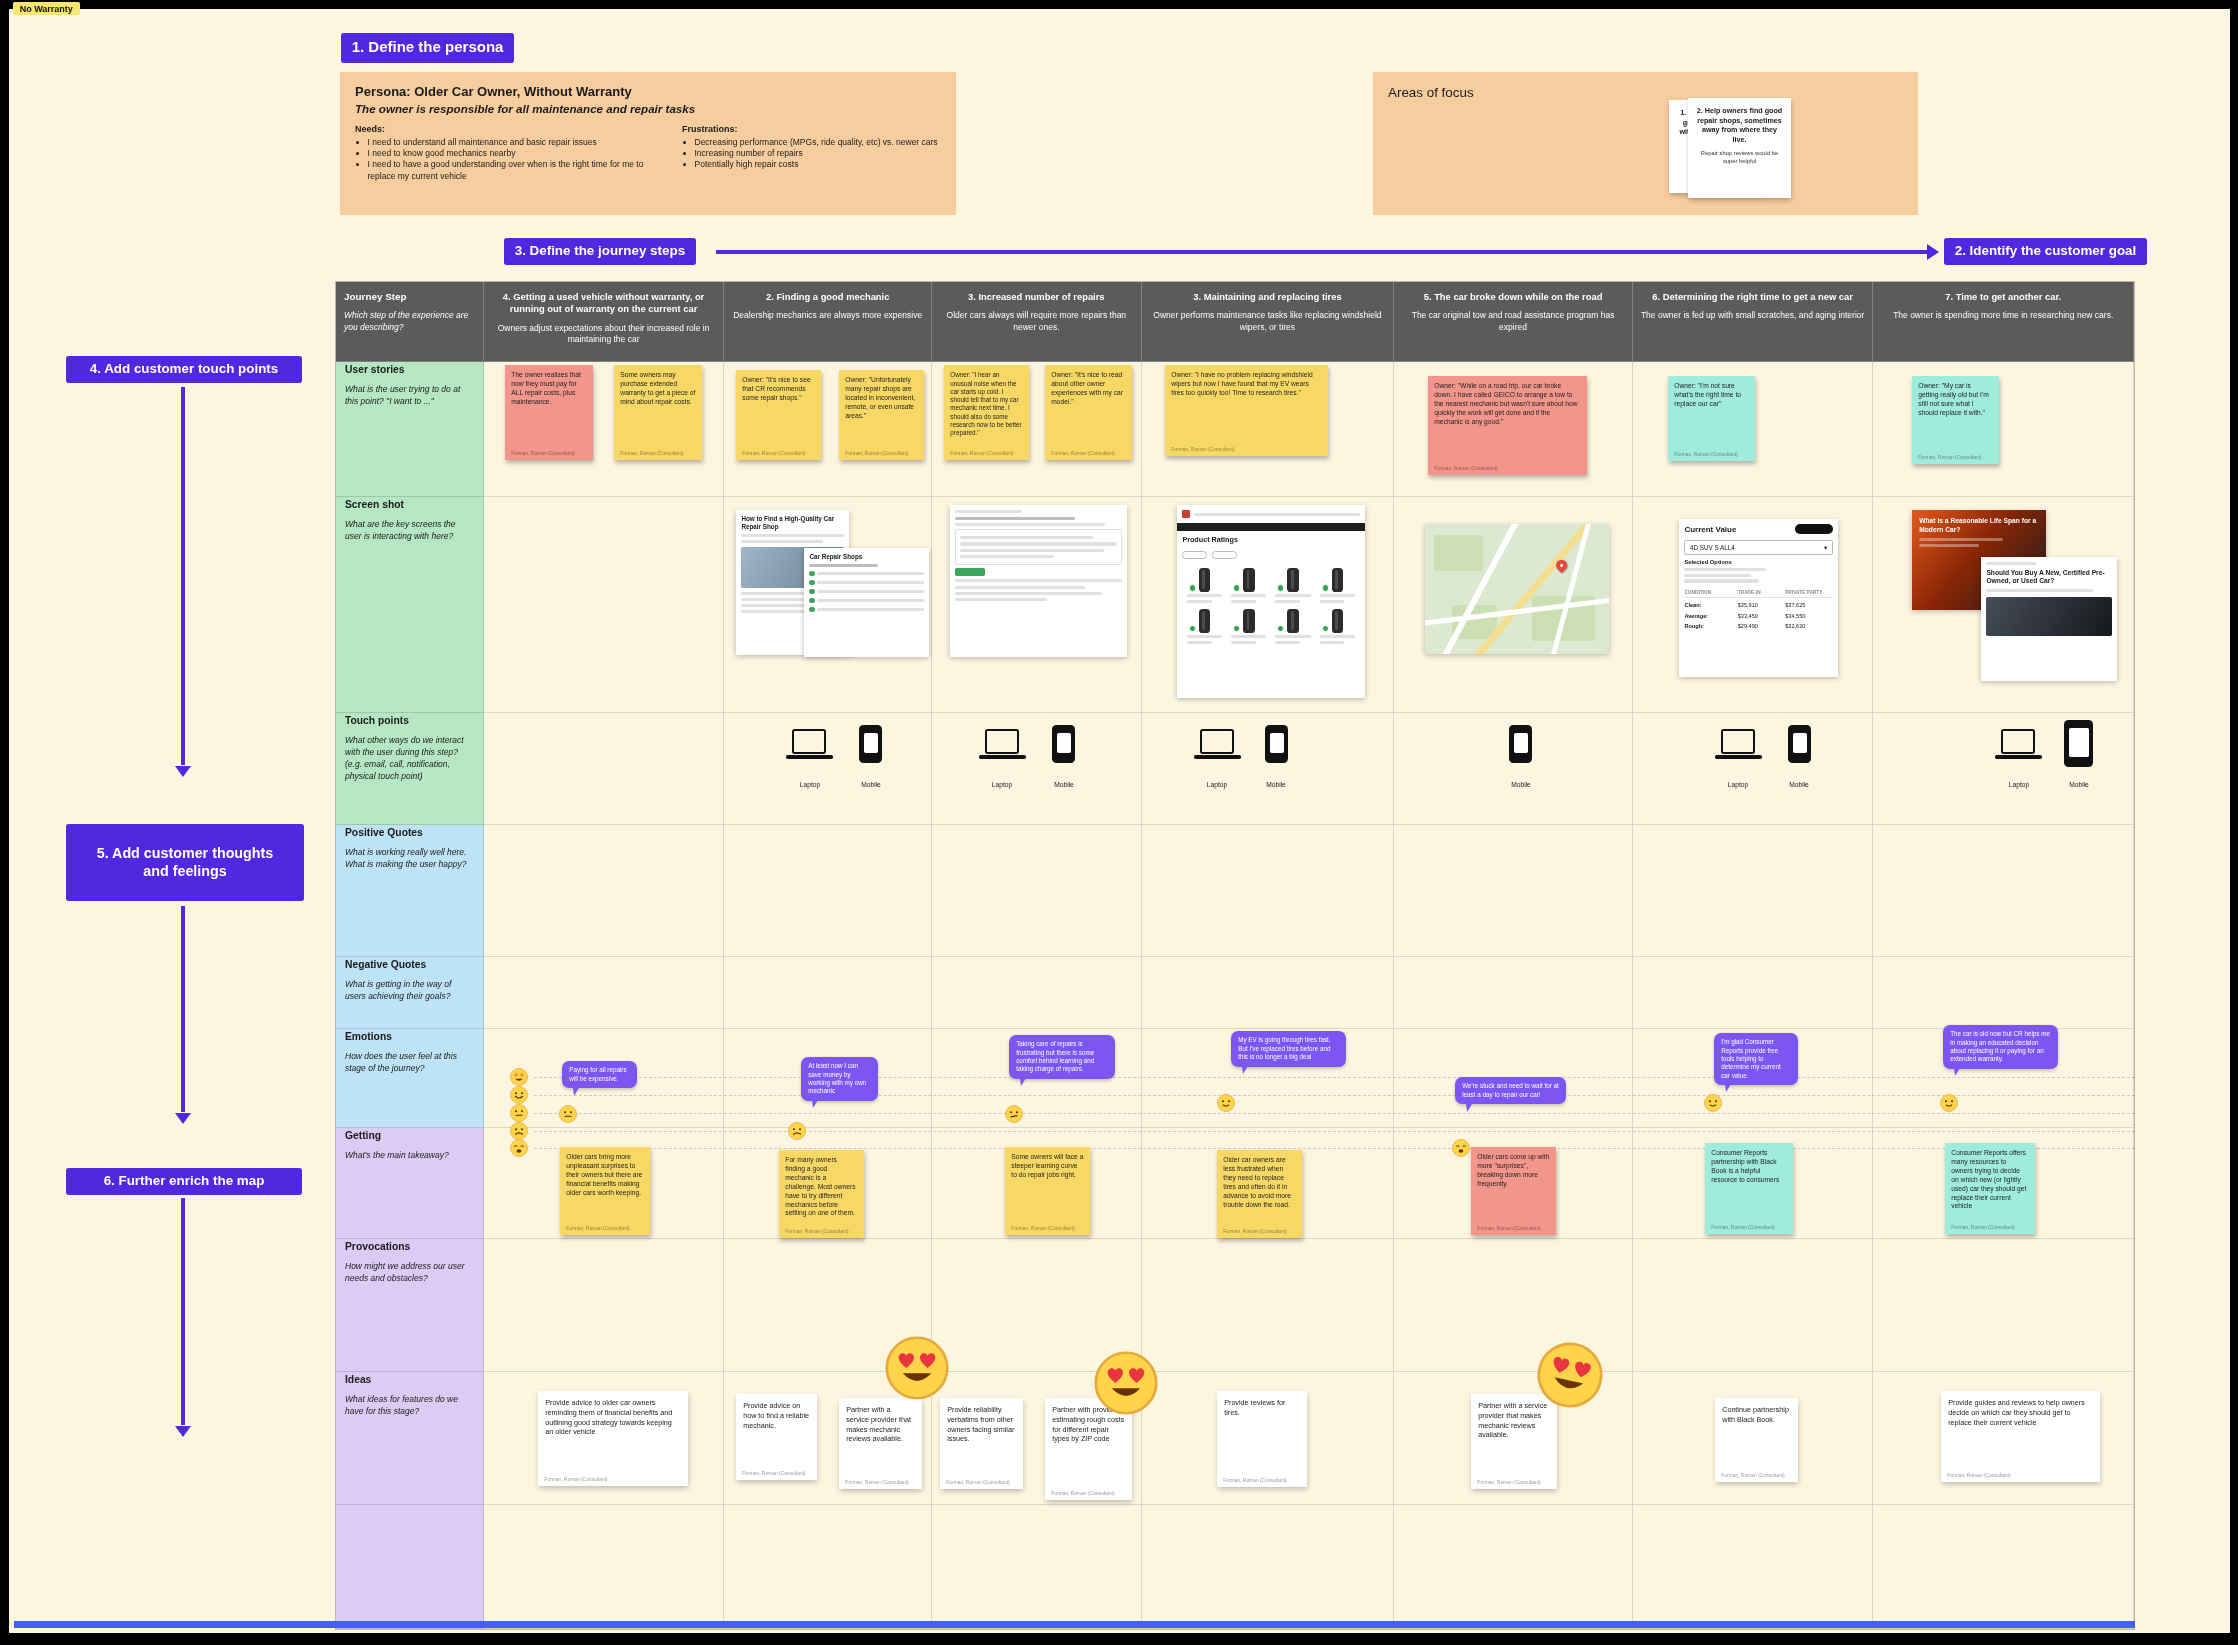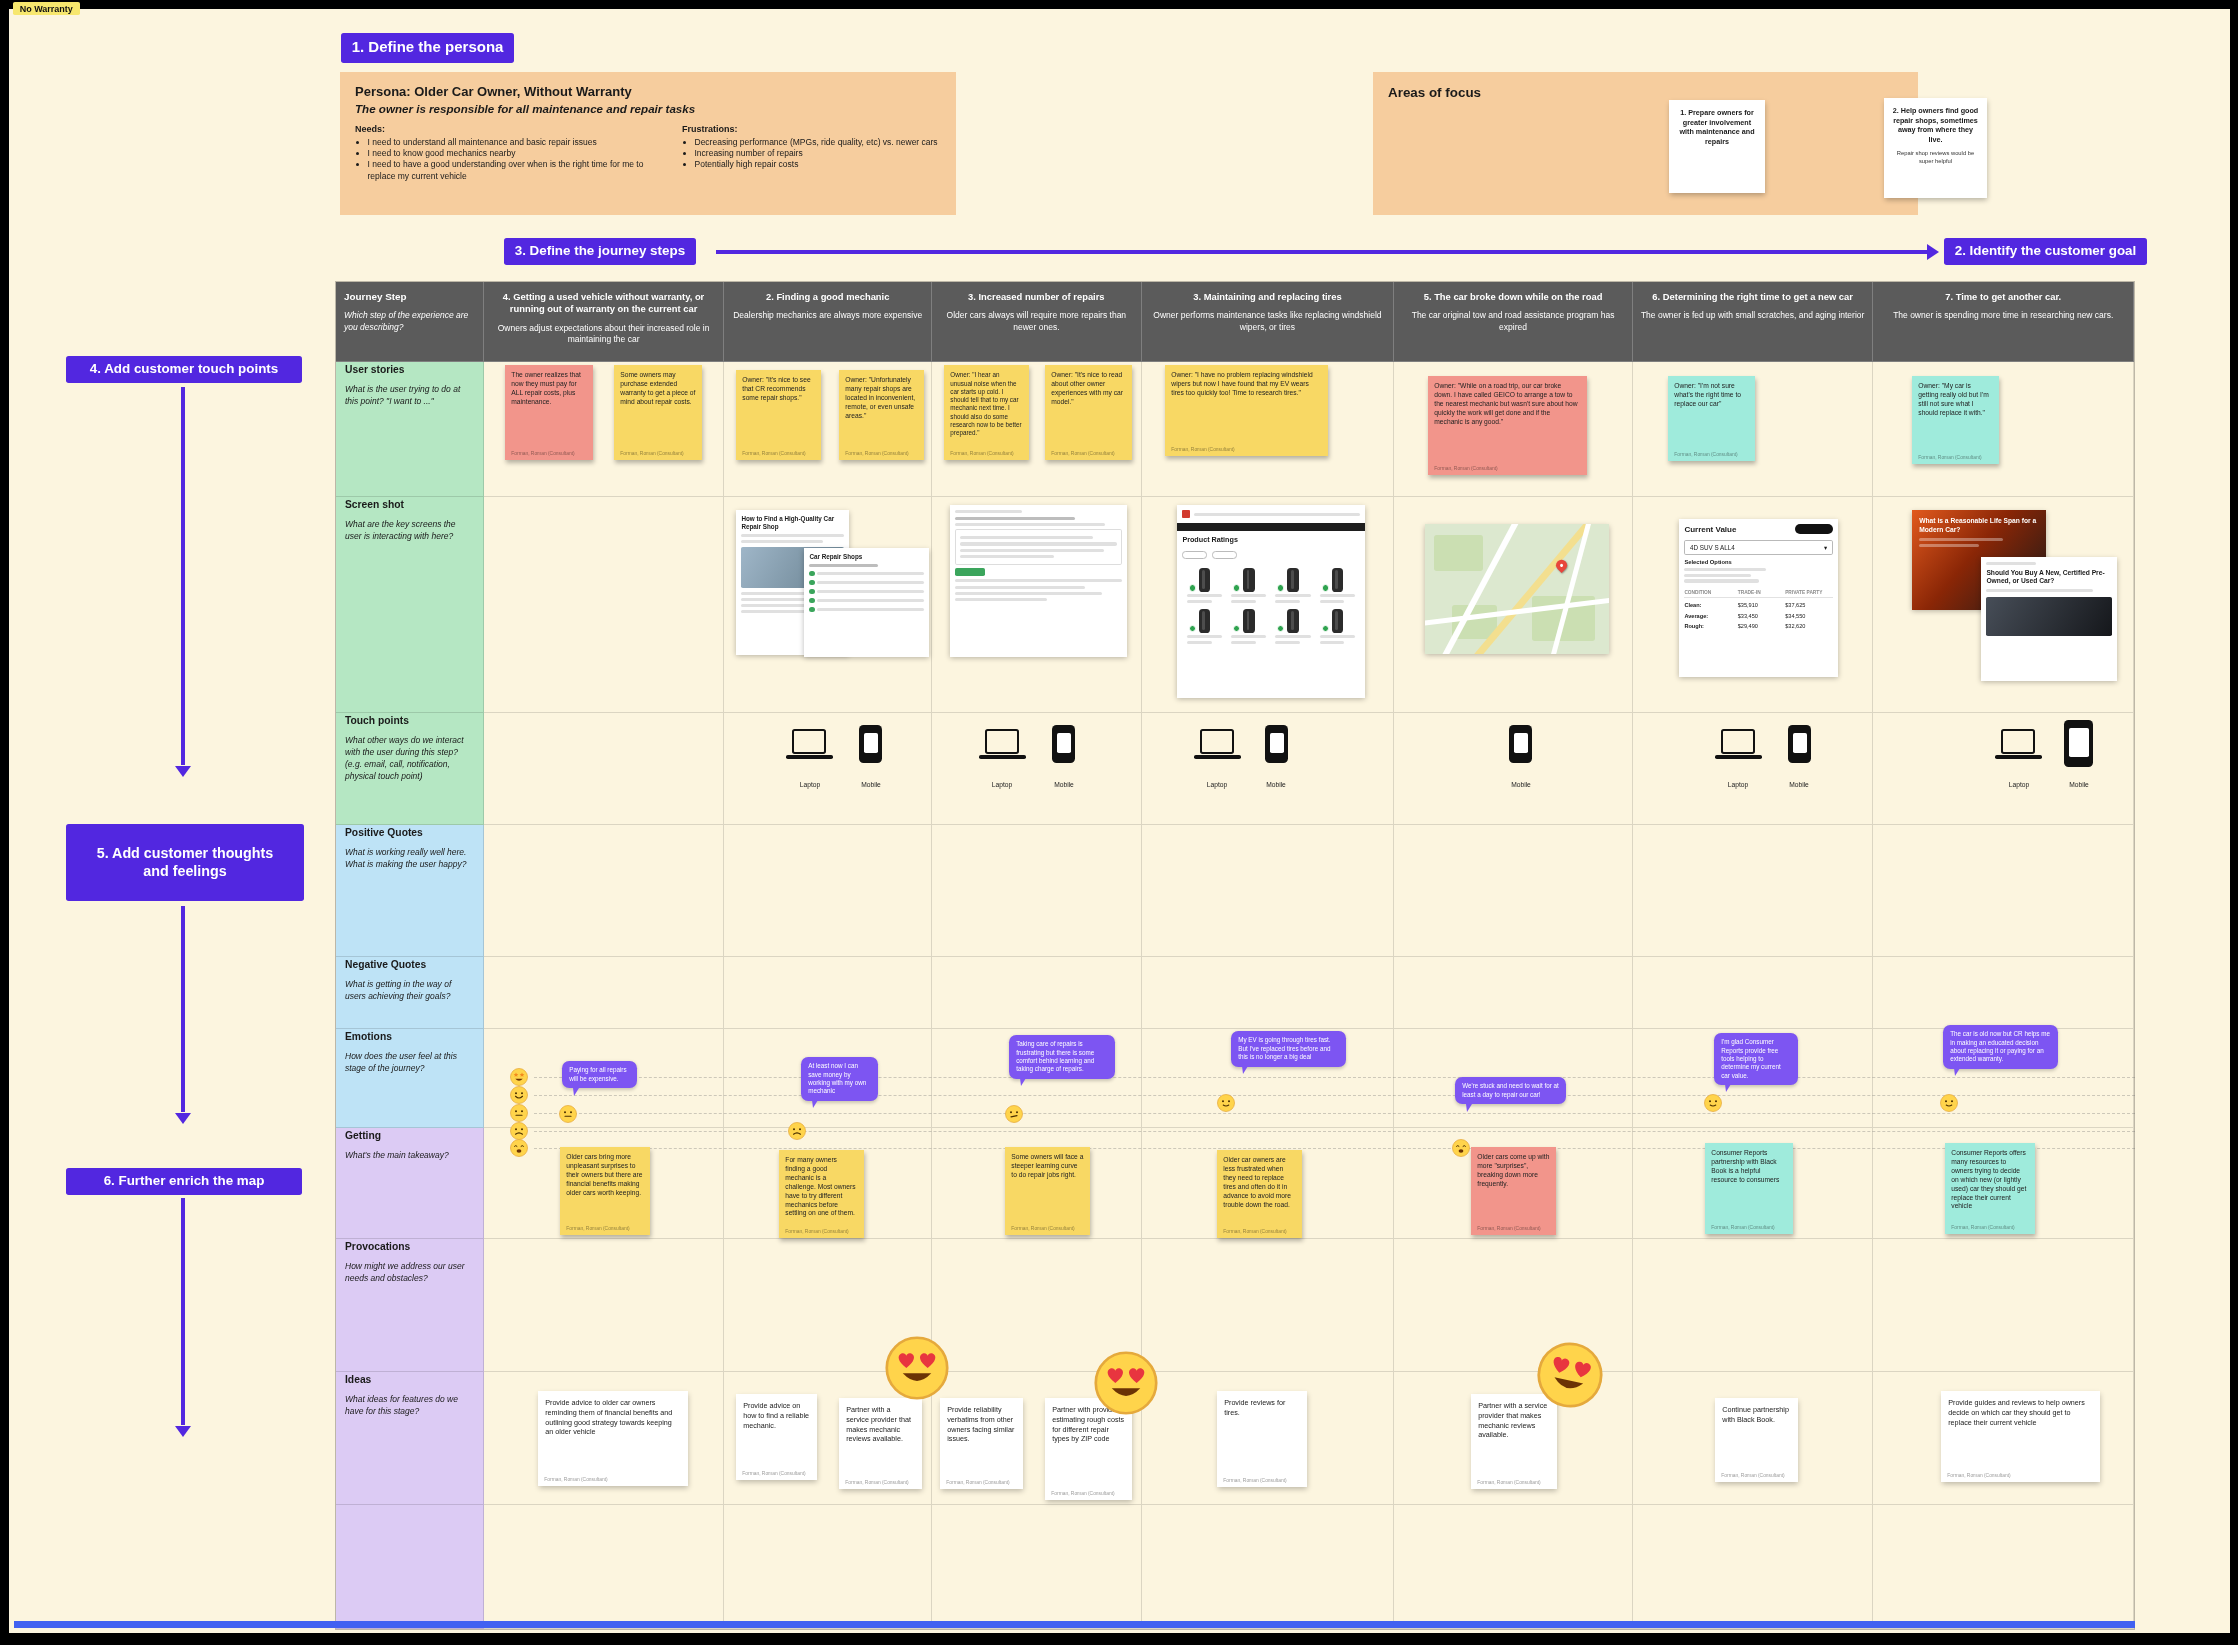--- a/index.html
+++ b/index.html
@@ -19,21 +19,21 @@
   .varrow{position:absolute;width:3.6px;background:var(--purple)}
   .varrow::after{content:"";position:absolute;left:-6.3px;bottom:-11.6px;border:8px solid transparent;border-bottom:0;border-top:11.6px solid var(--purple)}
 
   .pcard{position:absolute;background:var(--orange)}
   .pcard .ptitle{font-weight:bold;font-size:13px}
   .pcard .psub{font-style:italic;font-weight:bold;font-size:11.6px;margin-top:3.6px}
   .pcols{display:flex;gap:27px;margin-top:9px}
   .plist-label{font-weight:bold;font-size:9px}
   .pcard ul{margin:2.7px 0 0 12.5px}
   .pcard li{font-size:8.5px;line-height:1.32}
-  .aof-title{font-weight:bold;font-size:13.4px}
+  .aof-title{font-weight:normal;font-size:13.4px}
   .wnote{position:absolute;background:#fff;box-shadow:0.9px 2.7px 5.4px rgba(0,0,0,.28);padding:8px 7.2px;font-size:7.2px;font-weight:bold;line-height:1.35;text-align:center}
   .wnote .sub{font-weight:normal;font-size:5.8px;margin-top:5.4px;color:#333}
 
   .jtable{position:absolute;left:335px;top:281px;width:1800px;border:0.9px solid rgba(0,0,0,.25)}
   .row{display:flex}
   .cell{position:relative;border-right:0.9px solid var(--grid);border-bottom:0.9px solid var(--grid)}
   .c0{width:148px}.c1{width:241px}.c2{width:208px}.c3{width:210px}.c4{width:253px}.c5{width:239px}.c6{width:241px}.c7{width:261px}
   .th{background:var(--dark);color:#fff;border-right:0.9px solid rgba(255,255,255,.22);border-bottom:0.9px solid rgba(255,255,255,.22);padding:9px 8px}
   .col-title{font-weight:bold;font-size:9.4px;text-align:center;margin-bottom:7.2px;line-height:1.3}
   .col-goal{font-size:8.5px;text-align:center;line-height:1.35}
@@ -201,21 +201,21 @@
       </div>
     </div>
   </div>
 
   <div class="pcard" style="left:1373px;top:72px;width:545px;height:143px;padding:13.4px 15px">
     <div class="aof-title">Areas of focus</div>
   </div>
   <div class="wnote" style="left:1669px;top:100px;width:96px;height:93px">
     <div>1. Prepare owners for greater involvement with maintenance and repairs</div>
   </div>
-  <div class="wnote" style="left:1884px;top:98px;width:103px;height:100px">
+  <div class="wnote" style="left:1688px;top:98px;width:103px;height:100px">
     <div>2. Help owners find good repair shops, sometimes away from where they live.</div>
     <div class="sub">Repair shop reviews would be super helpful</div>
   </div>
 
   <div class="plabel" style="left:66px;top:356px;width:236px;height:27px;font-size:13.4px">4. Add customer touch points</div>
   <div class="varrow" style="left:181px;top:387px;height:378px"></div>
   <div class="plabel" style="left:66px;top:824px;width:238px;height:77px;font-size:14.3px;padding:0 18px">5. Add customer thoughts and feelings</div>
   <div class="varrow" style="left:181px;top:906px;height:206px"></div>
   <div class="plabel" style="left:66px;top:1168px;width:236px;height:27px;font-size:13.4px">6. Further enrich the map</div>
   <div class="varrow" style="left:181px;top:1198px;height:227px"></div>

